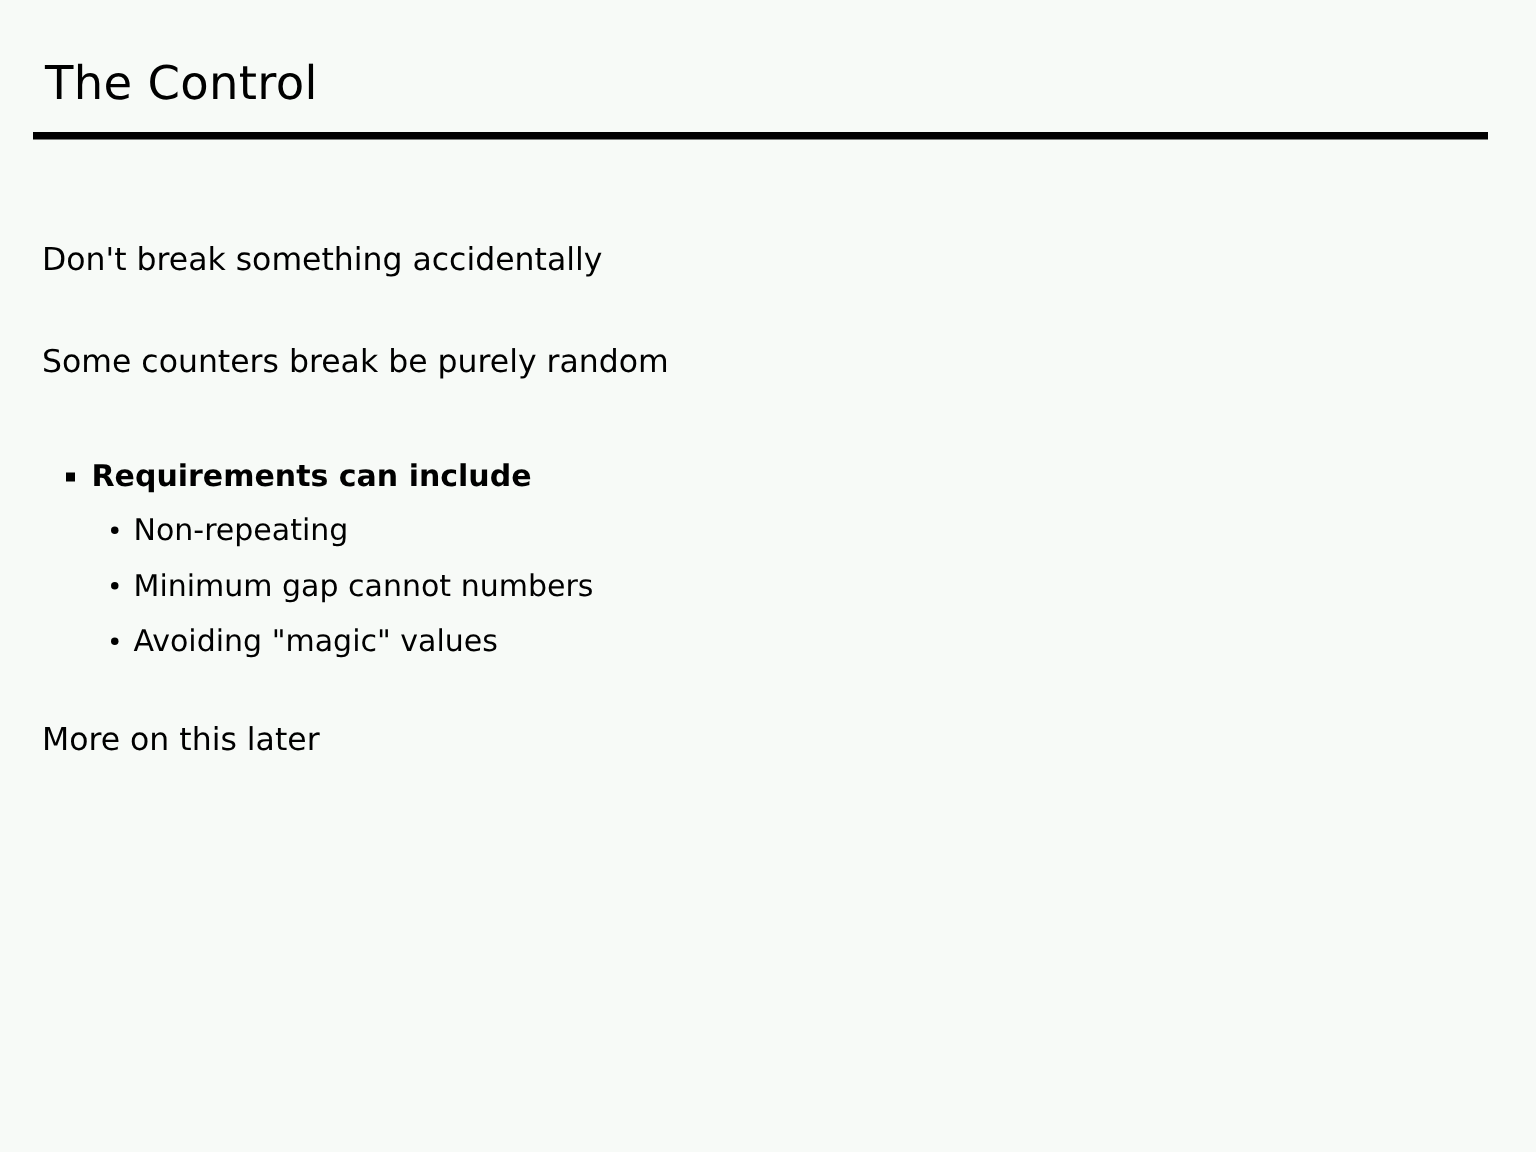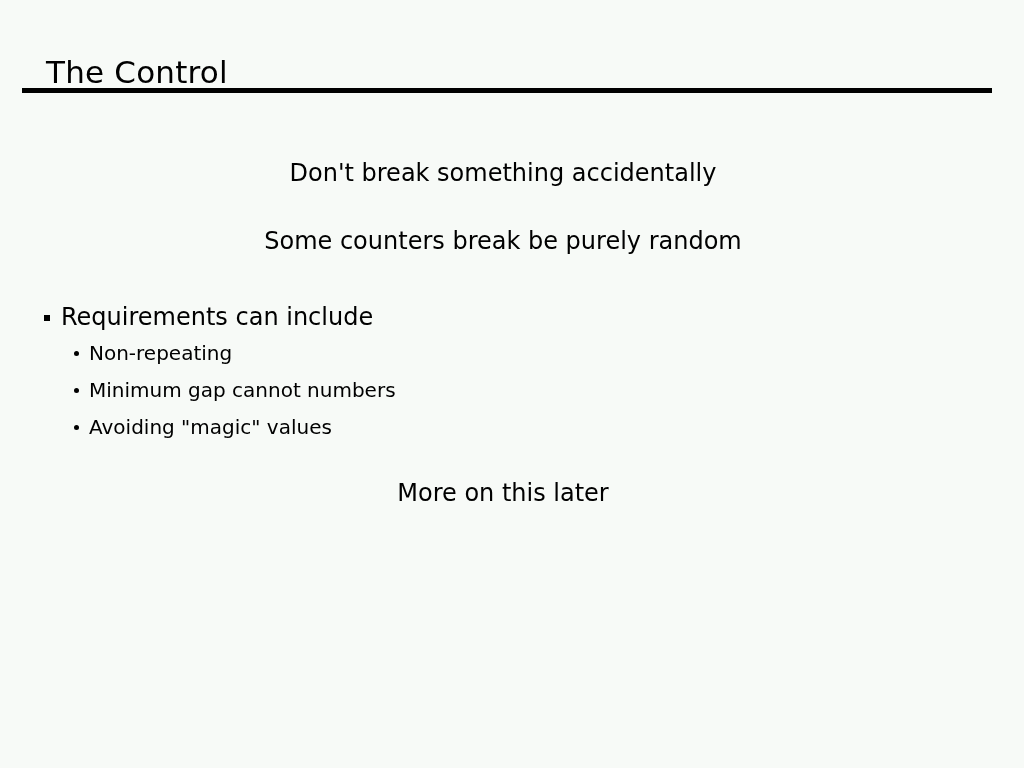--- a/index.html
+++ b/index.html
@@ -21,53 +21,53 @@
     box-sizing: border-box;
   }
   .slide-title {
     position: absolute;
     left: 30px;
     top: 38px;
     font-size: 31px;
     font-weight: normal;
     letter-spacing: 0.2px;
     color: #000;
-    margin: 16px;
+    margin: 0;
     white-space: nowrap;
   }
   .title-rule {
     position: absolute;
     left: 22px;
     top: 88px;
     width: 970px;
     height: 5px;
     background: #000000;
   }
   .body-area {
     position: absolute;
     left: 28px;
     top: 160px;
     width: 950px;
   }
   .lead-line {
-    font-size: 24px;
+    font-size: 21px;
     line-height: 26px;
     margin: 0 0 15px 0;
     white-space: nowrap;
-    text-align: center;
   }
   .spacer-sm { height: 27px; }
   .spacer-md { height: 34px; }
   .level1 {
     position: relative;
     margin: 0 0 4px 0;
     padding-left: 33px;
-    font-size: 24px;
+    font-size: 20px;
     line-height: 28px;
     white-space: nowrap;
+    font-weight: bold;
   }
   .level1 .bullet-sq {
     position: absolute;
     left: 16px;
     top: 12px;
     width: 6px;
     height: 6px;
     background: #000;
   }
   .level2 {

